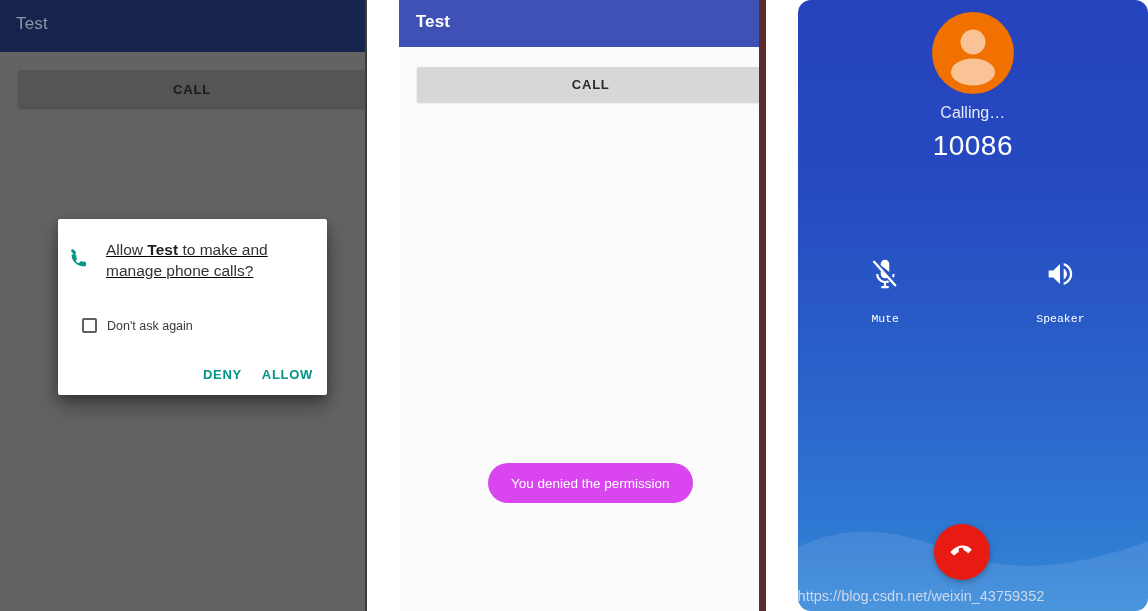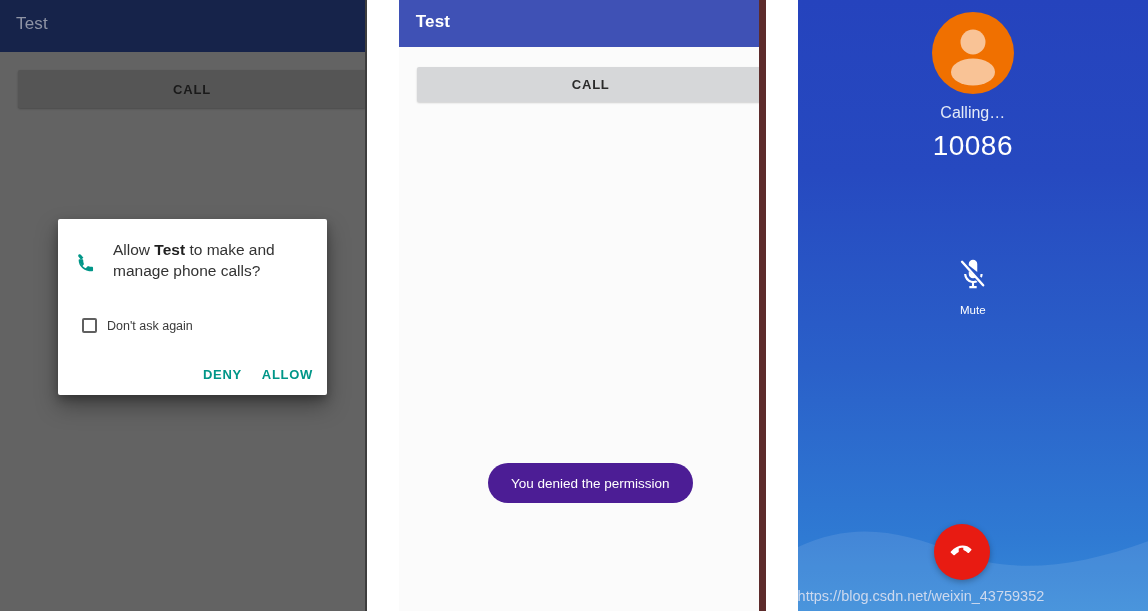--- a/index.html
+++ b/index.html
@@ -19,22 +19,22 @@
     background:#636363; }
   .panel-left .call-btn { position:absolute; left:18px; top:18px; width:348px; height:38px;
     background:#555555; border-radius:2px; box-shadow:0 1px 2px rgba(0,0,0,.25);
     display:flex; align-items:center; justify-content:center;
     font-size:13px; font-weight:bold; color:#1a1a1a; letter-spacing:.8px; }
 
   
   .perm-dialog { position:absolute; left:58px; top:219px; width:269px; height:176px;
     background:#ffffff; box-shadow:0 11px 22px rgba(0,0,0,.34), 0 4px 8px rgba(0,0,0,.26);
     border-radius:2px; }
-  .perm-row { position:absolute; left:0; top:0; width:100%; padding:20px 24px 0 15px;
-    display:flex; align-items:flex-end; }
+  .perm-row { position:absolute; left:0; top:0; width:100%; padding:20px 24px 0 8px;
+    display:flex; align-items:center;text-decoration:underline; }
   .perm-icon { width:26px; min-width:26px; margin-top:2px; margin-right:14px; }
   .perm-text { font-size:15.5px; line-height:21px; color:#333333; }
   .perm-text b { font-weight:bold; color:#1f1f1f; }
   .perm-check { position:absolute; left:24px; top:99px; display:flex; align-items:center; }
   .cbox { width:15px; height:15px; border:2px solid #5f5f5f; border-radius:2px;
     background:#fff; margin-right:10px; }
   .perm-check span { font-size:12.5px; color:#3a3a3a; }
   .perm-actions { position:absolute; right:14px; bottom:13px; display:flex;
     align-items:center; gap:20px; }
   .perm-actions .act { font-size:13px; font-weight:bold; letter-spacing:.7px;
@@ -47,39 +47,39 @@
     background:#3f51b5; }
   .panel-mid .appbar-title { position:absolute; left:17px; top:12px;
     font-size:17px; font-weight:bold; color:#ffffff; letter-spacing:.2px; }
   .panel-mid .body { position:absolute; left:0; top:47px; width:100%; height:564px;
     background:#fbfbfb; }
   .panel-mid .call-btn { position:absolute; left:18px; top:20px; width:348px; height:35px;
     background:#d6d7d9; border-radius:2px; box-shadow:0 1px 2px rgba(0,0,0,.18);
     display:flex; align-items:center; justify-content:center;
     font-size:13px; font-weight:bold; color:#2a2a2a; letter-spacing:.8px; }
   .toast { position:absolute; left:89px; top:463px; width:205px; height:40px;
-    background:#4c1d95; border-radius:20px; display:flex; align-items:center;
+    background:#d946ef; border-radius:20px; display:flex; align-items:center;
     justify-content:center; font-size:13.5px; color:#ffffff; }
 
   
   .panel-right { position:relative; width:368px; height:611px; overflow:hidden;
-    background:linear-gradient(180deg,#2543bd 0%,#2649c0 28%,#2a60c9 60%,#2f7ad3 88%,#3689d8 100%); }
+    background:linear-gradient(180deg,#2543bd 0%,#2649c0 28%,#2a60c9 60%,#2f7ad3 88%,#3689d8 100%);border-radius:13px; }
   .hill { position:absolute; left:0; bottom:0; width:100%; height:120px; }
   .avatar { position:absolute; left:50%; transform:translateX(-50%); top:12px;
     width:82px; height:82px; border-radius:50%; background:#f07000; overflow:hidden; }
   .calling-label { position:absolute; left:0; top:104px; width:100%; text-align:center;
     font-size:16px; color:#e4eaf7; }
   .calling-number { position:absolute; left:0; top:130px; width:100%; text-align:center;
     font-size:28px; color:#ffffff; letter-spacing:.5px; }
 
   .ctl-grid { position:absolute; left:0; top:252px; width:100%; }
   .ctl-row { display:flex; }
   .ctl { flex:1; display:flex; flex-direction:column; align-items:center; }
   .ctl .glyph { height:44px; display:flex; align-items:center; justify-content:center; }
-  .ctl .lbl { font-size:11.5px; color:#ffffff; margin-top:8px; }
+  .ctl .lbl { font-size:11.5px; color:#ffffff; margin-top:16px;font-family:Liberation Mono, monospace; }
   .ctl.disabled .lbl { color:rgba(255,255,255,.42); }
 
   .endcall { position:absolute; left:934px; top:524px; }
   .endcall-btn { width:56px; height:56px; border-radius:50%; background:#e81b12;
     display:flex; align-items:center; justify-content:center;
     box-shadow:0 2px 6px rgba(0,0,0,.28); }
   .watermark { position:absolute; left:0; bottom:7px; width:100%; text-align:left;
     font-size:14.5px; color:#cdd9ee; }
 
   .dialpad { display:grid; grid-template-columns:repeat(3,6px); gap:5px; }
@@ -164,20 +164,31 @@
               <path fill="#ffffff" d="M17.3 12c0 .63-.11 1.22-.3 1.77l1.2.96A7.2 7.2 0 0 0 18.8 12h-1.5z"></path>
               <path fill="#ffffff" d="M11.25 18.4v2.1H9.4V22h5.2v-1.5h-1.85v-2.1a6.6 6.6 0 0 0
                 2.5-.77l-1.2-.96a5.2 5.2 0 0 1-6.85-4.67H5.7a6.6 6.6 0 0 0 5.55 6.4z"></path>
               <rect x="3.1" y="2.6" width="1.7" height="24" rx="0.85" fill="#ffffff" transform="rotate(-42 4 3)"></rect>
             </svg>
           </span>
           <span class="lbl">Mute</span>
         </div>
 
 
+        <div class="ctl">
+          <span class="glyph">
+            <svg width="34" height="34" viewBox="0 0 24 24">
+              <path fill="#ffffff" d="M4 9.5v5h3.2L12 19V5L7.2 9.5H4z"></path>
+              <path fill="#ffffff" d="M14.6 8.1v7.8c1.4-.8 2.3-2.3 2.3-3.9s-.9-3.1-2.3-3.9z"></path>
+              <path fill="#ffffff" d="M14.6 4.3v1.7c2.6.9 4.4 3.3 4.4 6s-1.8 5.1-4.4 6v1.7
+                c3.5-1 6-4.1 6-7.7s-2.5-6.7-6-7.7z"></path>
+            </svg>
+          </span>
+          <span class="lbl">Speaker</span>
+        </div>
       </div>
 
       <div class="ctl-row" style="margin-top:74px;">
         <div class="ctl"></div>
         <div class="ctl"></div>
       </div>
     </div>
 
     <div class="watermark">https://blog.csdn.net/weixin_43759352</div>
   </div>

